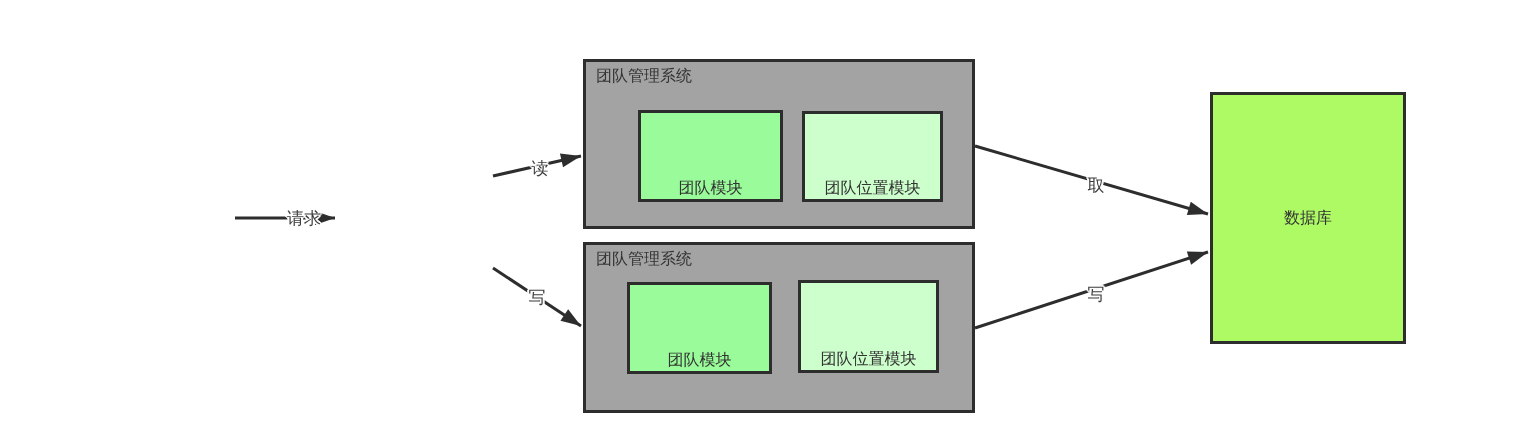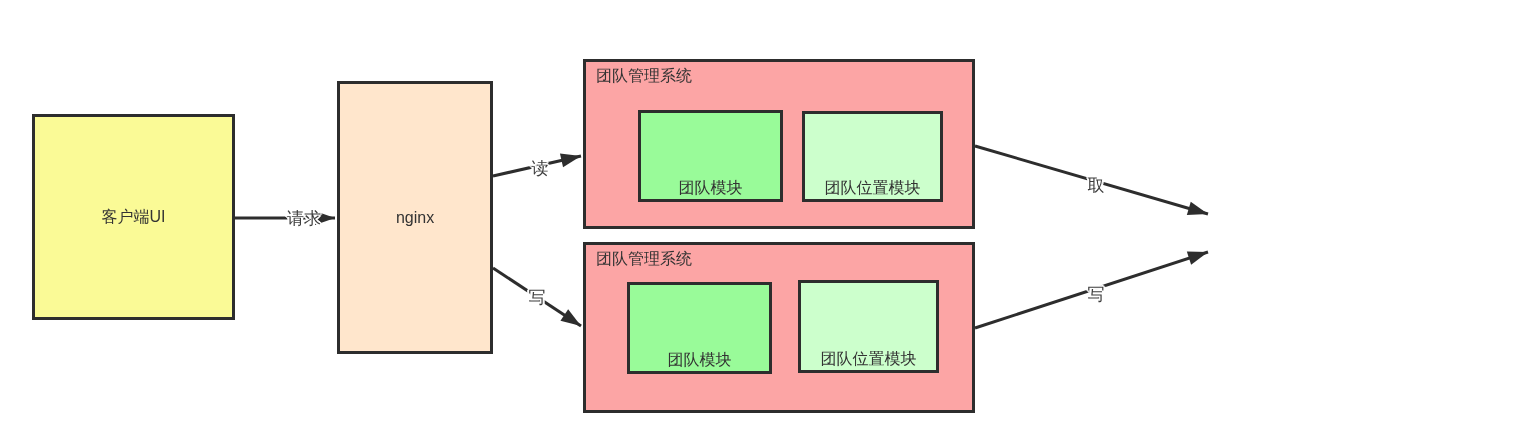--- a/index.html
+++ b/index.html
@@ -42,21 +42,21 @@
     text-align: center;
   }
   .node-client   { left: 32px;   top: 114px; width: 203px; height: 206px; background: var(--client-fill, #fafa96); }
   .node-nginx    { left: 337px;  top: 81px;  width: 156px; height: 273px; background: var(--nginx-fill, #ffe6cc); }
   .node-database { left: 1210px; top: 92px;  width: 196px; height: 252px; background: var(--database-fill, #aefa64); }
 
   .container-box {
     position: absolute;
     box-sizing: border-box;
     border: 3px solid var(--border, #2d2d2d);
-    background: #fca5a5;
+    background: #a3a3a3;
   }
   .container-read  { left: 583px; top: 59px;  width: 392px; height: 170px; }
   .container-write { left: 583px; top: 242px; width: 392px; height: 171px; }
   .container-title {
     position: absolute;
     left: 10px;
     top: 4px;
     font-size: 16px;
     color: var(--text, #333);
     white-space: nowrap;
@@ -107,27 +107,21 @@
         <path class="arrowhead-shape" d="M1,1 L21,8 L1,15 Z"></path>
       </marker>
     </defs>
     <path class="edge" d="M235,218 L335,218" marker-end="url(#arrowhead)"></path>
     <path class="edge" d="M493,176 L581,156" marker-end="url(#arrowhead)"></path>
     <path class="edge" d="M493,268 L581,326" marker-end="url(#arrowhead)"></path>
     <path class="edge" d="M975,146 L1208,214" marker-end="url(#arrowhead)"></path>
     <path class="edge" d="M975,328 L1208,252" marker-end="url(#arrowhead)"></path>
   </svg>
 
-  <div class="node node-client">
-    <span>客户端UI</span>
-  </div>
 
-  <div class="node node-nginx">
-    <span>nginx</span>
-  </div>
 
   <div class="container-box container-read">
     <span class="container-title">团队管理系统</span>
     <div class="module module-team">
       <span>团队模块</span>
     </div>
     <div class="module module-location">
       <span>团队位置模块</span>
     </div>
   </div>
@@ -135,20 +129,23 @@
   <div class="container-box container-write">
     <span class="container-title">团队管理系统</span>
     <div class="module module-team">
       <span>团队模块</span>
     </div>
     <div class="module module-location">
       <span>团队位置模块</span>
     </div>
   </div>
 
+  <div class="node node-database">
+    <span>数据库</span>
+  </div>
 
   <span class="edge-label edge-label-request">请求</span>
   <span class="edge-label edge-label-read">读</span>
   <span class="edge-label edge-label-write">写</span>
   <span class="edge-label edge-label-db-read">取</span>
   <span class="edge-label edge-label-db-write">写</span>
 
 </div>
 
 </body></html>

